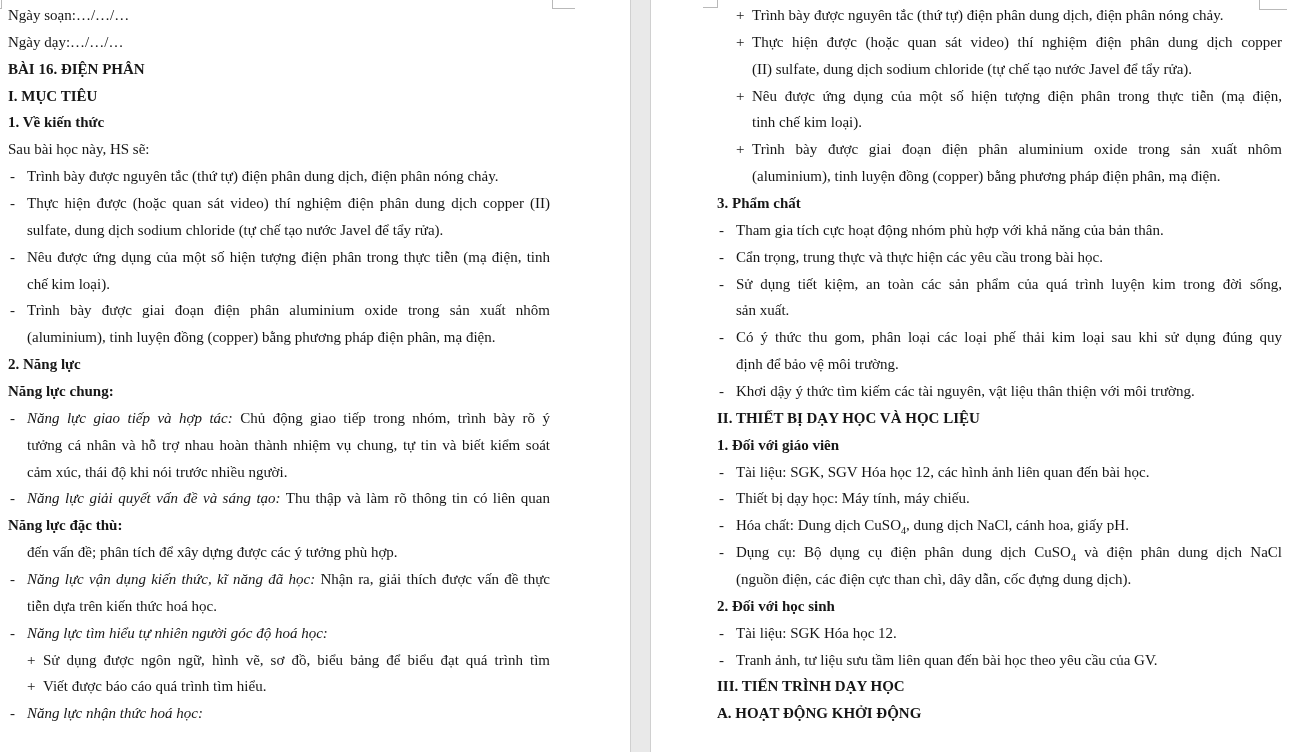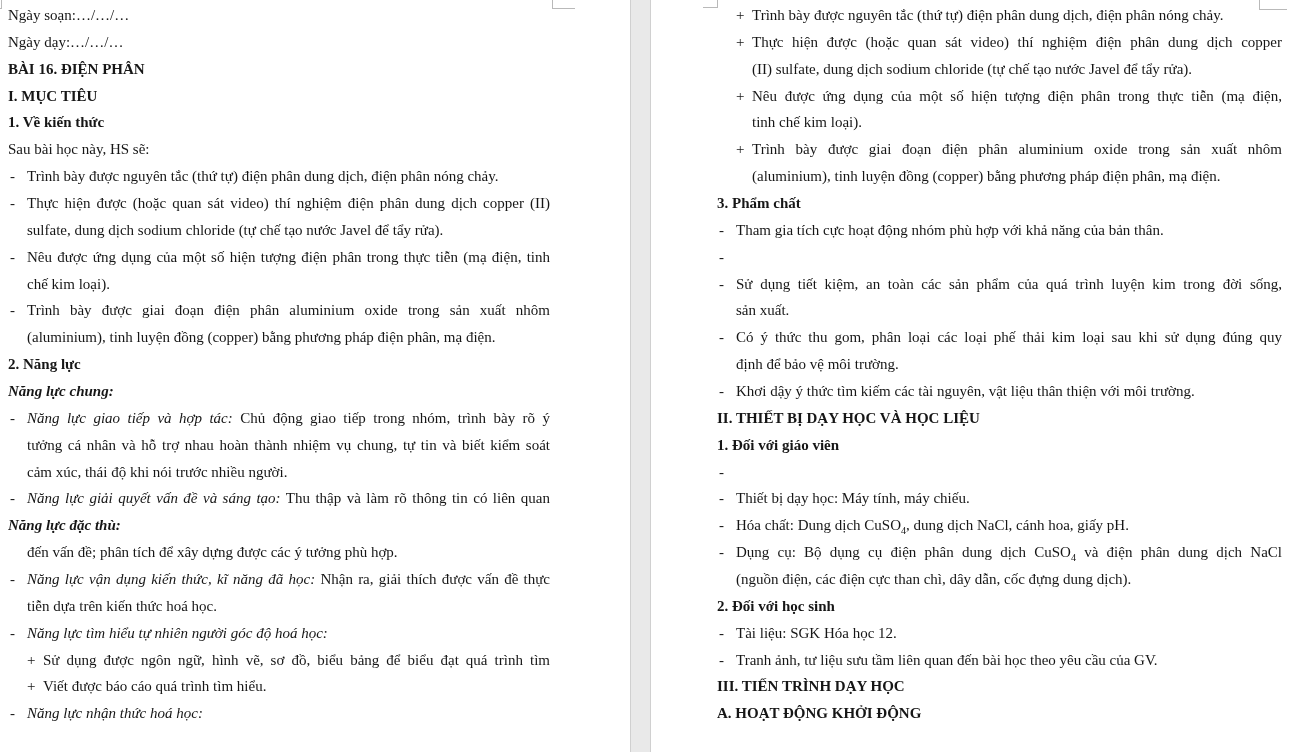--- a/index.html
+++ b/index.html
@@ -24,21 +24,21 @@
     overflow:hidden;white-space:normal;
   }
   .lv1{padding-left:19px;}
   .lv2{padding-left:35px;}
   .line .bullet{position:absolute;left:2px;top:0;}
   .lv2 .bullet{left:19px;}
   .center{padding-left:0;}
   .just{text-align:justify;text-align-last:justify;text-justify:inter-word;}
   .s-b{font-weight:700;}
   .s-i{font-style:italic;margin-top:12px;}
-  .s-bi{font-weight:700;font-style:italic;}
+  .s-bi{font-weight:700;}
   .s-sub{vertical-align:sub;font-size:68%;}
   .crop{position:absolute;box-sizing:border-box;}
   #crop-left-tl{left:-6px;top:0;width:8px;height:9px;border-right:1px solid #b9b9b9;border-bottom:1px solid #b9b9b9;}
   #crop-left-tr{left:552px;top:0;width:23px;height:9px;border-left:1px solid #b9b9b9;border-bottom:1px solid #b9b9b9;}
   #crop-right-tl{left:703px;top:0;width:15px;height:8px;border-right:1px solid #b9b9b9;border-bottom:1px solid #b9b9b9;}
   #crop-right-tr{left:1259px;top:0;width:28px;height:10px;border-left:1px solid #b9b9b9;border-bottom:1px solid #b9b9b9;}
 </style>
 </head>
 <body>
 
@@ -82,29 +82,29 @@
     <div class="textcol" id="text-right">
         <div class="line lv2"><span class="bullet">+</span><span>Trình bày được nguyên tắc (thứ tự) điện phân dung dịch, điện phân nóng chảy.</span></div>
         <div class="line lv2 just"><span class="bullet">+</span><span>Thực hiện được (hoặc quan sát video) thí nghiệm điện phân dung dịch copper</span></div>
         <div class="line lv2"><span>(II) sulfate, dung dịch sodium chloride (tự chế tạo nước Javel để tẩy rửa).</span></div>
         <div class="line lv2 just"><span class="bullet">+</span><span>Nêu được ứng dụng của một số hiện tượng điện phân trong thực tiễn (mạ điện,</span></div>
         <div class="line lv2"><span>tinh chế kim loại).</span></div>
         <div class="line lv2 just"><span class="bullet">+</span><span>Trình bày được giai đoạn điện phân aluminium oxide trong sản xuất nhôm</span></div>
         <div class="line lv2"><span>(aluminium), tinh luyện đồng (copper) bằng phương pháp điện phân, mạ điện.</span></div>
         <div class="line lv0"><span class="s-b">3. Phẩm chất</span></div>
         <div class="line lv1"><span class="bullet">-</span><span>Tham gia tích cực hoạt động nhóm phù hợp với khả năng của bản thân.</span></div>
-        <div class="line lv1"><span class="bullet">-</span></div>
+        <div class="line lv1"><span class="bullet">-</span><span>Cẩn trọng, trung thực và thực hiện các yêu cầu trong bài học.</span></div>
         <div class="line lv1 just"><span class="bullet">-</span><span>Sử dụng tiết kiệm, an toàn các sản phẩm của quá trình luyện kim trong đời sống,</span></div>
         <div class="line lv1"><span>sản xuất.</span></div>
         <div class="line lv1 just"><span class="bullet">-</span><span>Có ý thức thu gom, phân loại các loại phế thải kim loại sau khi sử dụng đúng quy</span></div>
         <div class="line lv1"><span>định để bảo vệ môi trường.</span></div>
         <div class="line lv1"><span class="bullet">-</span><span>Khơi dậy ý thức tìm kiếm các tài nguyên, vật liệu thân thiện với môi trường.</span></div>
         <div class="line lv0"><span class="s-b">II. THIẾT BỊ DẠY HỌC VÀ HỌC LIỆU</span></div>
         <div class="line lv0"><span class="s-b">1. Đối với giáo viên</span></div>
-        <div class="line lv1"><span class="bullet">-</span></div>
+        <div class="line lv1"><span class="bullet">-</span><span>Tài liệu: SGK, SGV Hóa học 12, các hình ảnh liên quan đến bài học.</span></div>
         <div class="line lv1"><span class="bullet">-</span><span>Thiết bị dạy học: Máy tính, máy chiếu.</span></div>
         <div class="line lv1"><span class="bullet">-</span><span>Hóa chất: Dung dịch CuSO</span><span class="s-sub">4</span><span>, dung dịch NaCl, cánh hoa, giấy pH.</span></div>
         <div class="line lv1 just"><span class="bullet">-</span><span>Dụng cụ: Bộ dụng cụ điện phân dung dịch CuSO</span><span class="s-sub">4</span><span> và điện phân dung dịch NaCl</span></div>
         <div class="line lv1"><span>(nguồn điện, các điện cực than chì, dây dẫn, cốc đựng dung dịch).</span></div>
         <div class="line lv0"><span class="s-b">2. Đối với học sinh</span></div>
         <div class="line lv1"><span class="bullet">-</span><span>Tài liệu: SGK Hóa học 12.</span></div>
         <div class="line lv1"><span class="bullet">-</span><span>Tranh ảnh, tư liệu sưu tầm liên quan đến bài học theo yêu cầu của GV.</span></div>
         <div class="line lv0"><span class="s-b">III. TIẾN TRÌNH DẠY HỌC</span></div>
         <div class="line lv0"><span class="s-b">A. HOẠT ĐỘNG KHỞI ĐỘNG</span></div>
       </div>

